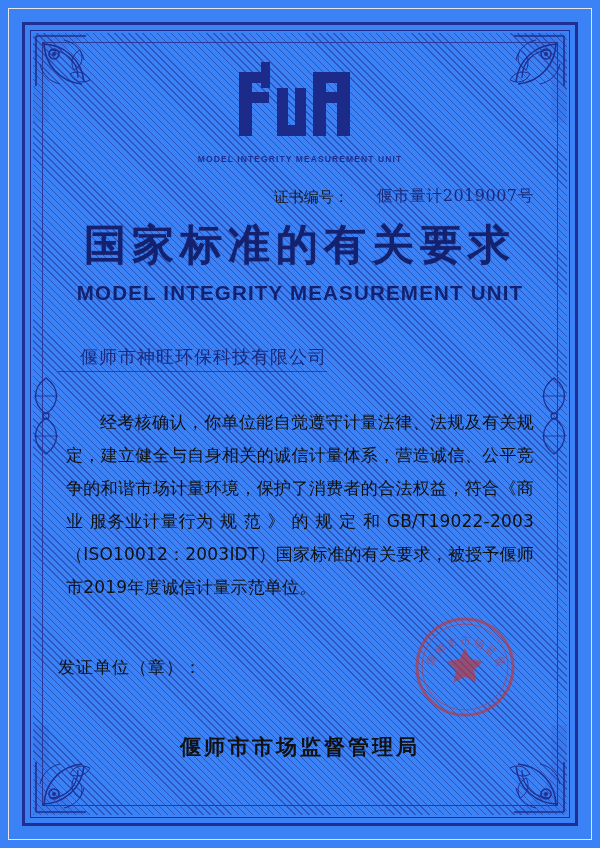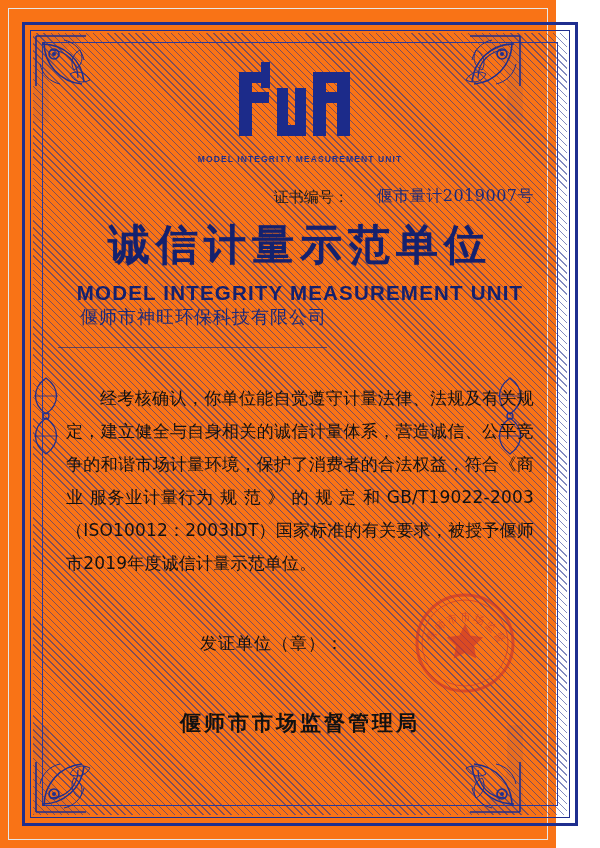--- a/index.html
+++ b/index.html
@@ -8,23 +8,23 @@
     background: #ffffff;
   }
   body {
     width: 600px;
     height: 848px;
     font-family: "Liberation Sans", sans-serif;
     overflow: hidden;
   }
   #certificate {
     position: relative;
-    width: 556px;
+    width: 600px;
     height: 848px;
-    background: #f97316;
+    background: #3b82f6;
     box-sizing: border-box;
   }
   
   .page-edge {
     position: absolute;
     left: 8px; top: 8px; right: 8px; bottom: 8px;
     border: 1px solid #e6e6e6;
   }
   
   .frame-outer {
@@ -146,48 +146,49 @@
     text-align: center;
     font-size: 20.5px;
     font-weight: bold;
     letter-spacing: 1.2px;
     color: #14216e;
     font-family: "Liberation Sans", sans-serif;
   }
 
   
   .recipient {
+    margin-top: 40px;
     padding-left: 22px;
     font-size: 18px;
     color: #1b2a7a;
     font-family: "DejaVu Serif", serif;
     transform: rotate(-1.5deg) skewX(-8px);
     transform-origin: left center;
     border-bottom: 1px solid rgba(27,42,122,0.65);
     display: inline-block;
-    padding-bottom: 18px;
+    padding-bottom: 2px;
     letter-spacing: 1px;
   }
 
   .body-text {
     margin-top: 34px;
     font-size: 17px;
     line-height: 33px;
     color: #111;
     text-align: justify;
     text-justify: inter-ideograph;
     font-family: "DejaVu Sans", sans-serif;
     letter-spacing: 0.2px;
   }
   .body-text p { margin: 8px; text-indent: 2em; }
 
   
   .issuer-row {
     margin-top: 52px;
-    text-align: center;
+    text-align: left;
     padding-right: 56px;
     font-size: 17px;
     color: #111;
     font-family: "DejaVu Sans", sans-serif;
     letter-spacing: 1px;
     position: relative;
   }
 
   
   .seal {
@@ -328,21 +329,21 @@
         </svg>
       </span>
       <div class="logo-caption">MODEL INTEGRITY MEASUREMENT UNIT</div>
     </div>
 
     <div class="cert-no-row">
       <span class="cert-no-label">证书编号：</span>
       <span class="cert-no-value">偃市量计2019007号</span>
     </div>
 
-    <div class="title-cn">诚信计量示范单位</div>
+    <div class="title-cn">国家标准的有关要求</div>
     <div class="title-en">MODEL INTEGRITY MEASUREMENT UNIT</div>
 
     <div>
       <span class="recipient">偃师市神旺环保科技有限公司</span>
     </div>
 
     <div class="body-text">
       <p>经考核确认，你单位能自觉遵守计量法律、法规及有关规定，建立健全与自身相关的诚信计量体系，营造诚信、公平竞争的和谐市场计量环境，保护了消费者的合法权益，符合《商业 服务业计量行为 规 范 》 的 规 定 和 GB/T19022-2003（ISO10012：2003IDT）国家标准的有关要求，被授予偃师市2019年度诚信计量示范单位。</p>
     </div>
 

